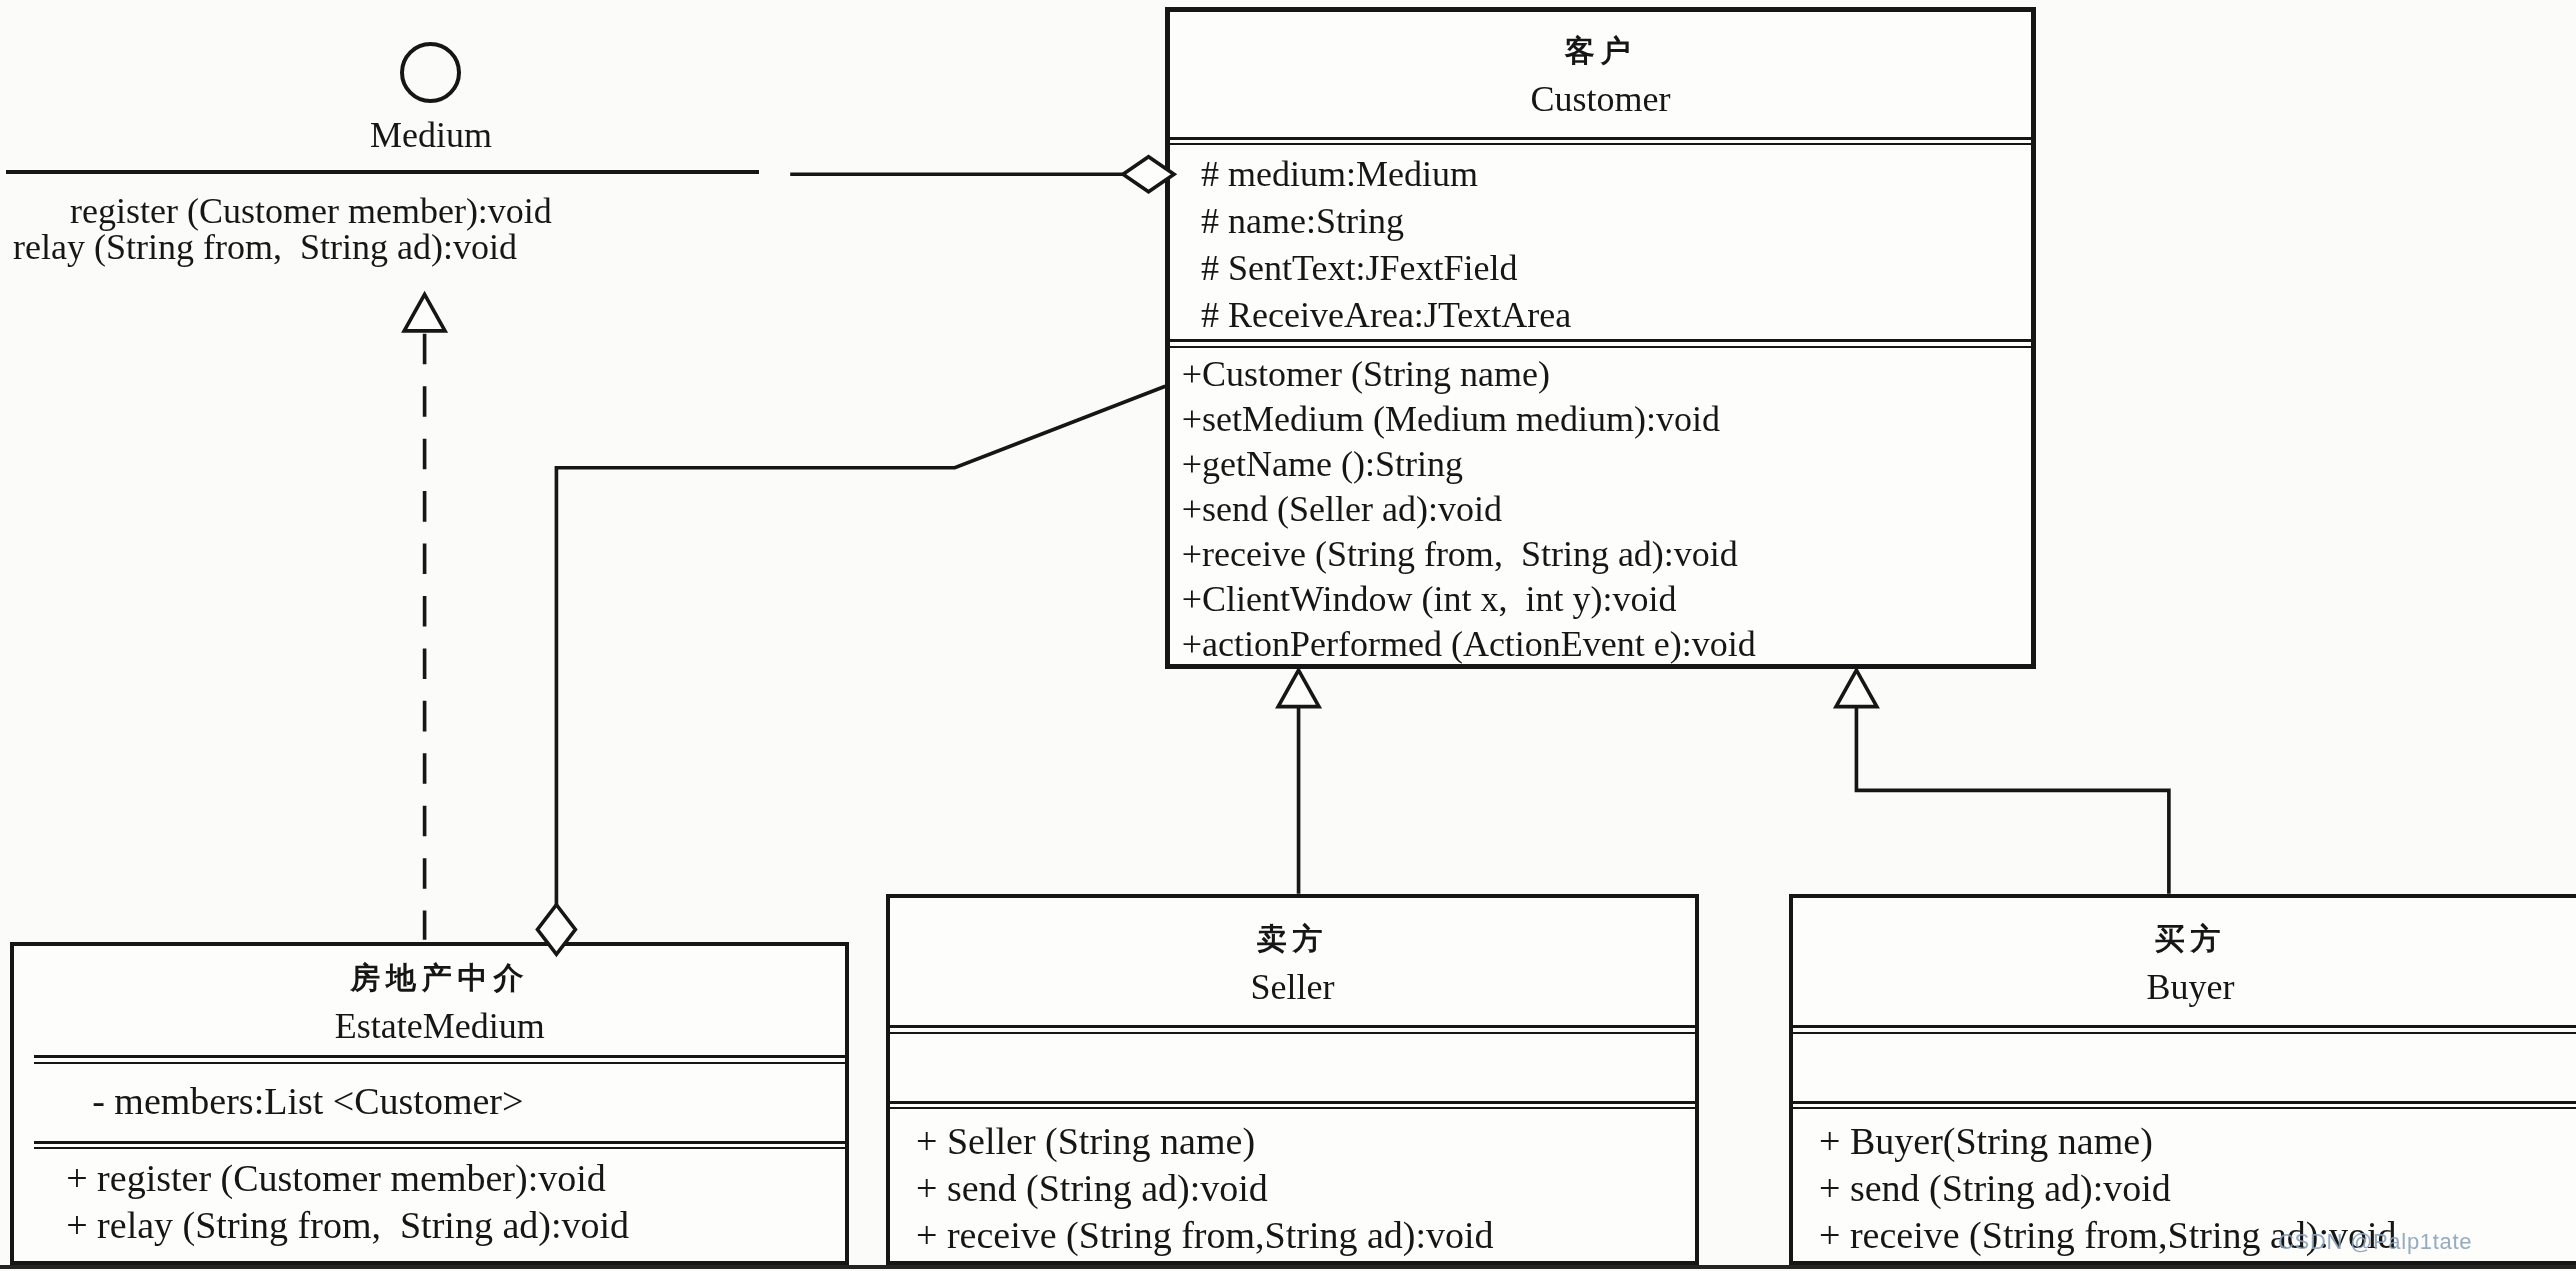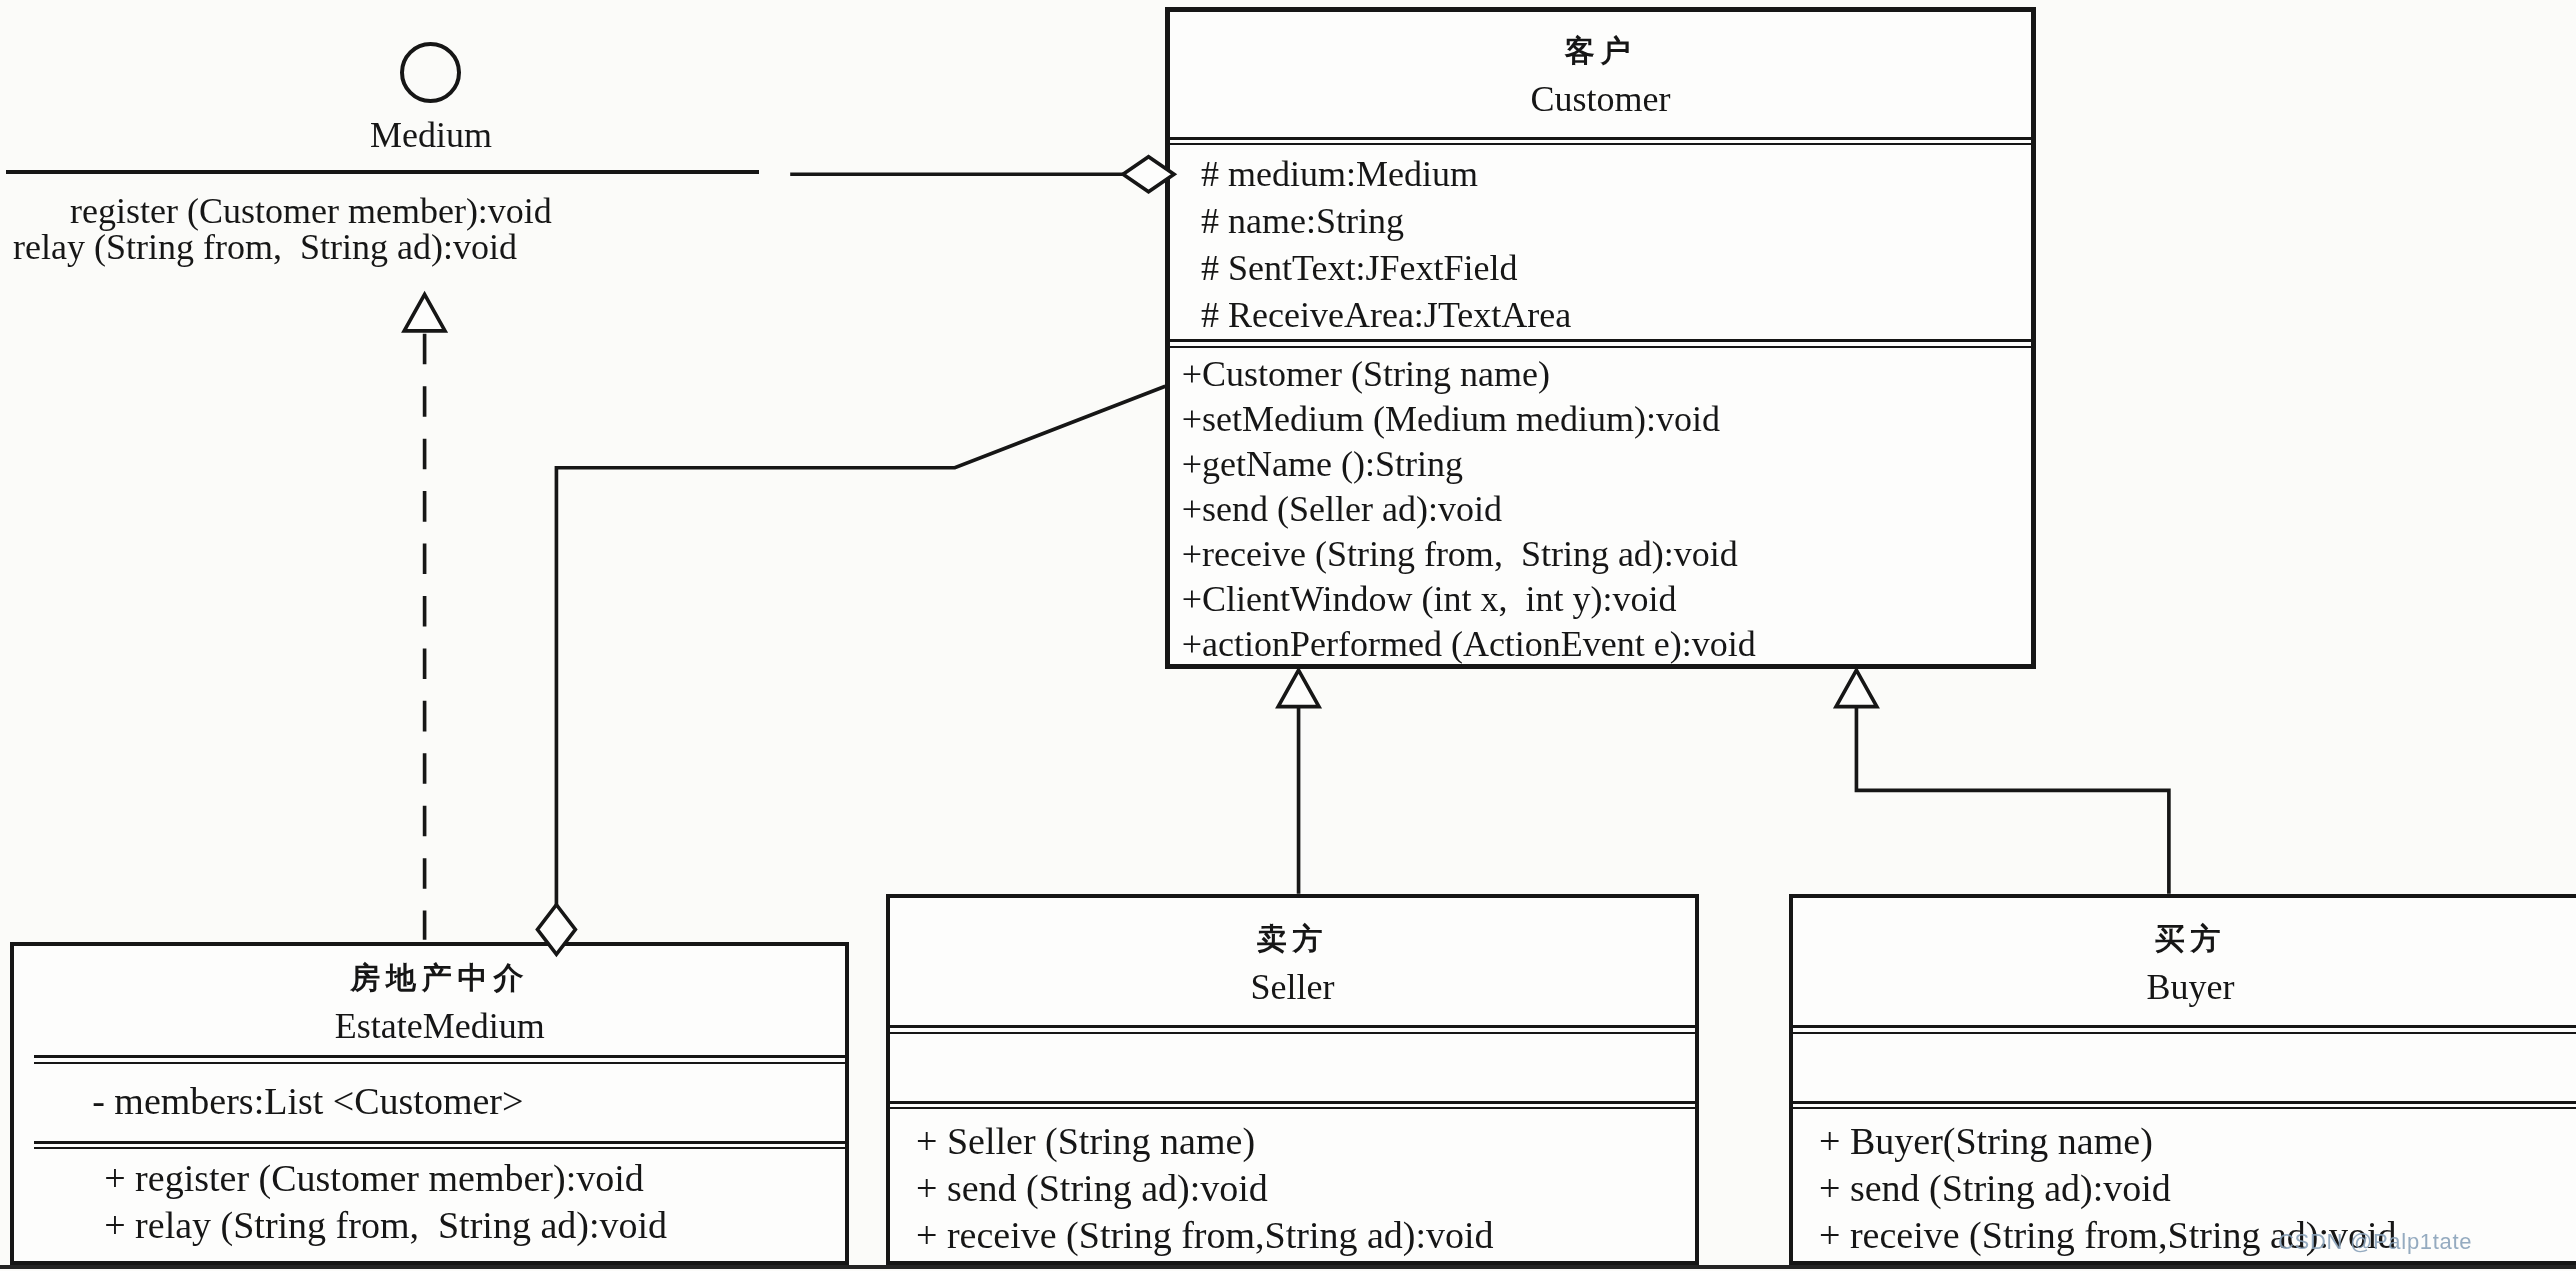--- a/index.html
+++ b/index.html
@@ -72,21 +72,21 @@
   <div class="box" style="left:10.2px;top:942px;width:839px;height:323px;padding-left:20px;">
     <div class="sec-title" style="height:109px;">
       <div class="zh">房地产中介</div>
       <div class="en">EstateMedium</div>
     </div>
     <div class="divider"></div>
     <div class="rows rows-lg" style="height:77px;padding:14.6px 0 0 42px;margin-left:16px;">
       <div class="row">- members:List &lt;Customer&gt;</div>
     </div>
     <div class="divider"></div>
-    <div class="rows rows-lg" style="flex:1;padding:5.8px 0 0 32px;margin-left:38px;">
+    <div class="rows rows-lg" style="flex:1;padding:5.8px 0 0 32px;">
       <div class="row">+ register (Customer member):void</div>
       <div class="row">+ relay (String from,  String ad):void</div>
     </div>
   </div>
 
   <div class="box" style="left:886px;top:894px;width:813px;height:371px;">
     <div class="sec-title" style="height:127px;">
       <div class="zh">卖方</div>
       <div class="en">Seller</div>
     </div>

